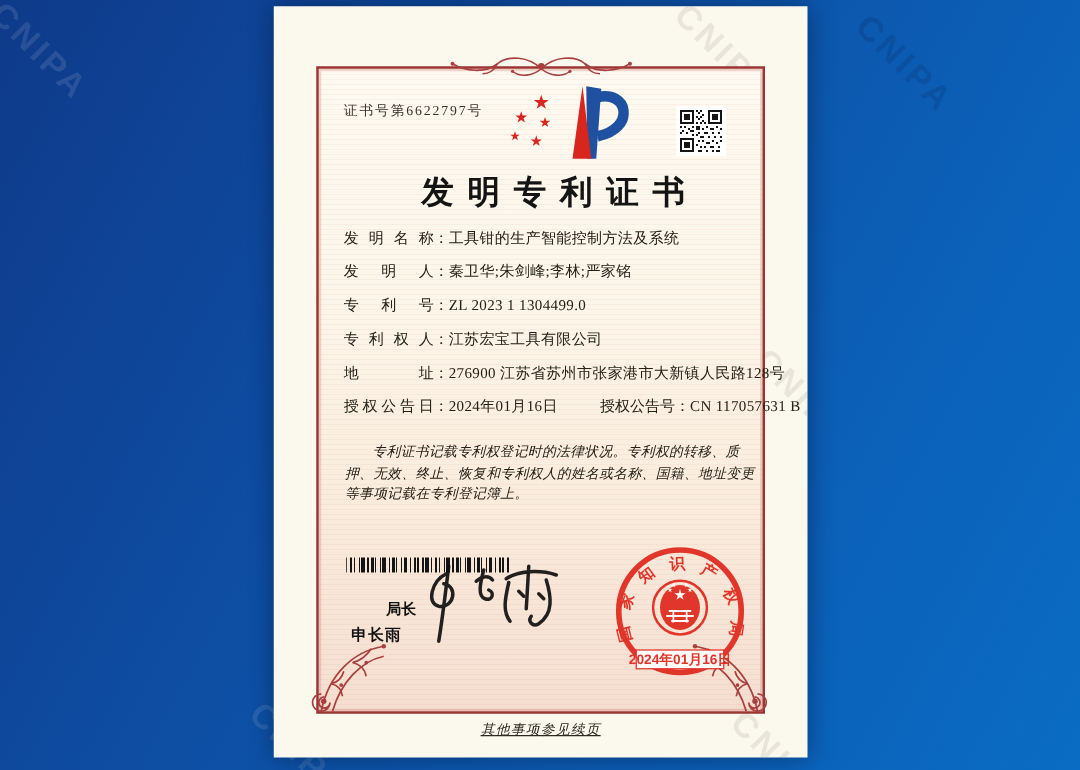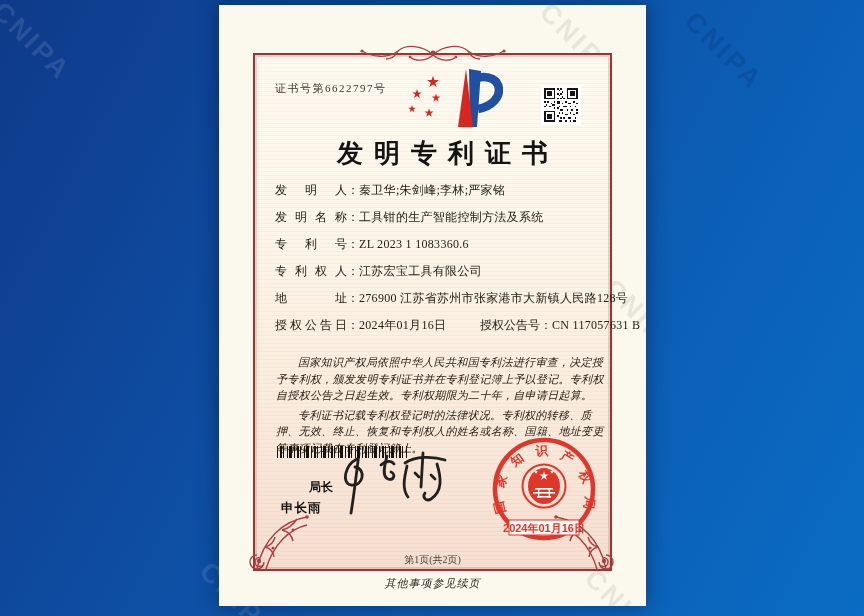--- a/index.html
+++ b/index.html
@@ -46,21 +46,21 @@
           #141414 3px 5px,transparent 5px 6px,
           #141414 6px 7px,transparent 7px 10px,
           #141414 10px 11px,transparent 11px 12px,
           #141414 12px 15px,transparent 15px 17px);}
   .director-title{position:absolute;left:62px;top:474px;font:700 12px "Liberation Sans",sans-serif;color:#111;margin-left:28px;}
   .director-name{position:absolute;left:62px;top:495px;font:700 12.5px "Liberation Sans",sans-serif;color:#111;letter-spacing:1px;text-align:right;}
   .signature{position:absolute;left:120px;top:446px;}
   .seal{position:absolute;left:272px;top:431px;opacity:.93;}
   .page-indicator{position:absolute;left:0;right:0;top:548px;text-align:center;font-size:10px;color:#46403a;}
   .footer-note{position:absolute;left:0;right:0;top:571px;text-align:center;font-style:italic;
-               font-size:11px;letter-spacing:1px;color:#2e2921;}
+               font-size:11px;letter-spacing:1px;color:#2e2921;text-decoration:underline;}
   .orn-top{position:absolute;left:139px;top:37px;}
   .orn-bl{position:absolute;left:28px;top:506px;}
   .orn-br{position:absolute;left:333px;top:506px;transform:scaleX(-1);}
 </style>
 </head>
 <body>
 
 <div class="wm wm-blue-light" style="left:8px;top:-4px;">CNIPA</div>
 <div class="wm wm-blue-dark" style="left:700px;top:6px;">CNIPA</div>
 <div class="wm wm-blue-light" style="left:215px;top:556px;">CNIPA</div>
@@ -153,44 +153,43 @@
       <path d="M2,10h1v1h-1zM4,10h1v1h-1zM6,11h1v1h-1zM3,12h1v1h-1zM5,13h1v1h-1zM2,13h1v1h-1zM7,12h1v1h-1zM8,10h1v1h-1zM8,12h1v1h-1zM8,14h1v1h-1z"></path>
       <path d="M10,10h2v2h-2zM13,11h1v1h-1zM15,10h1v1h-1zM17,11h2v1h-2zM20,10h1v1h-1zM22,11h1v1h-1zM11,13h1v1h-1zM14,13h2v1h-2zM18,13h1v1h-1zM21,13h1v1h-1zM10,14h1v1h-1zM12,15h2v1h-2zM16,15h1v1h-1zM19,15h1v1h-1zM22,15h1v1h-1z"></path>
       <path d="M11,17h1v1h-1zM13,17h1v1h-1zM15,18h2v1h-2zM18,17h1v1h-1zM20,18h1v1h-1zM22,17h1v1h-1zM10,19h1v1h-1zM12,20h1v1h-1zM14,20h1v1h-1zM17,20h2v1h-2zM21,20h1v1h-1zM11,22h2v1h-2zM15,22h1v1h-1zM18,22h1v1h-1zM20,22h2v1h-2z"></path>
     </g>
   </svg>
 
   <div class="title">发明专利证书</div>
 
   <div class="fields">
     <div class="frow">
+      <span class="flabel">发明名称</span><span class="fcolon">：</span><span class="fvalue">工具钳的生产智能控制方法及系统</span>
+    </div>
+    <div class="frow">
       <span class="flabel">发明人</span><span class="fcolon">：</span><span class="fvalue">秦卫华;朱剑峰;李林;严家铭</span>
     </div>
     <div class="frow">
-      <span class="flabel">发明名称</span><span class="fcolon">：</span><span class="fvalue">工具钳的生产智能控制方法及系统</span>
-    </div>
-    <div class="frow">
-      <span class="flabel">专利号</span><span class="fcolon">：</span><span class="fvalue">ZL 2023 1 1083360.6</span>
+      <span class="flabel">专利号</span><span class="fcolon">：</span><span class="fvalue">ZL 2023 1 1304499.0</span>
     </div>
     <div class="frow">
       <span class="flabel">专利权人</span><span class="fcolon">：</span><span class="fvalue">江苏宏宝工具有限公司</span>
     </div>
     <div class="frow">
       <span class="flabel">地址</span><span class="fcolon">：</span><span class="fvalue">276900 江苏省苏州市张家港市大新镇人民路128号</span>
     </div>
     <div class="frow">
       <span class="flabel">授权公告日</span><span class="fcolon">：</span><span class="fvalue">2024年01月16日</span>
       <span class="grant-col">
         <span>授权公告号</span><span class="fcolon">：</span><span class="fvalue">CN 117057631 B</span>
       </span>
     </div>
   </div>
 
   <div class="paras">
-    <p class="para">国家知识产权局依照中华人民共和国专利法进行审查，决定授予专利权，颁发发明专利证书并在专利登记簿上予以登记。专利权自授权公告之日起生效。专利权期限为二十年，自申请日起算。</p>
     <p class="para">专利证书记载专利权登记时的法律状况。专利权的转移、质押、无效、终止、恢复和专利权人的姓名或名称、国籍、地址变更等事项记载在专利登记簿上。</p>
   </div>
 
   <div class="barcode"></div>
   <div class="director-title">局长</div>
   <div class="director-name">申长雨</div>
 
   <svg class="signature" width="120" height="68" viewBox="0 0 120 68">
     <g stroke="#101010" stroke-width="2.8" fill="none" stroke-linecap="round" stroke-linejoin="round" opacity=".92">
       <path d="M18,8 C6,14 2,32 12,34 C24,36 28,18 16,16"></path>
@@ -229,15 +228,14 @@
         <rect x="47" y="52" width="1.4" height="10"></rect>
         <rect x="57.6" y="52" width="1.4" height="10"></rect>
       </g>
     </g>
     <g>
       <rect x="18" y="84" width="70" height="15" fill="#ffffff" stroke="#e0291e" stroke-width="1"></rect>
       <text x="53" y="95.5" text-anchor="middle" font-size="11" font-weight="700" fill="#e0291e" font-family="'Liberation Sans',sans-serif">2024年01月16日</text>
     </g>
   </svg>
 
-  <div class="page-indicator">第1页(共2页)</div>
   <div class="footer-note">其他事项参见续页</div>
 </div>
 
 </body></html>

